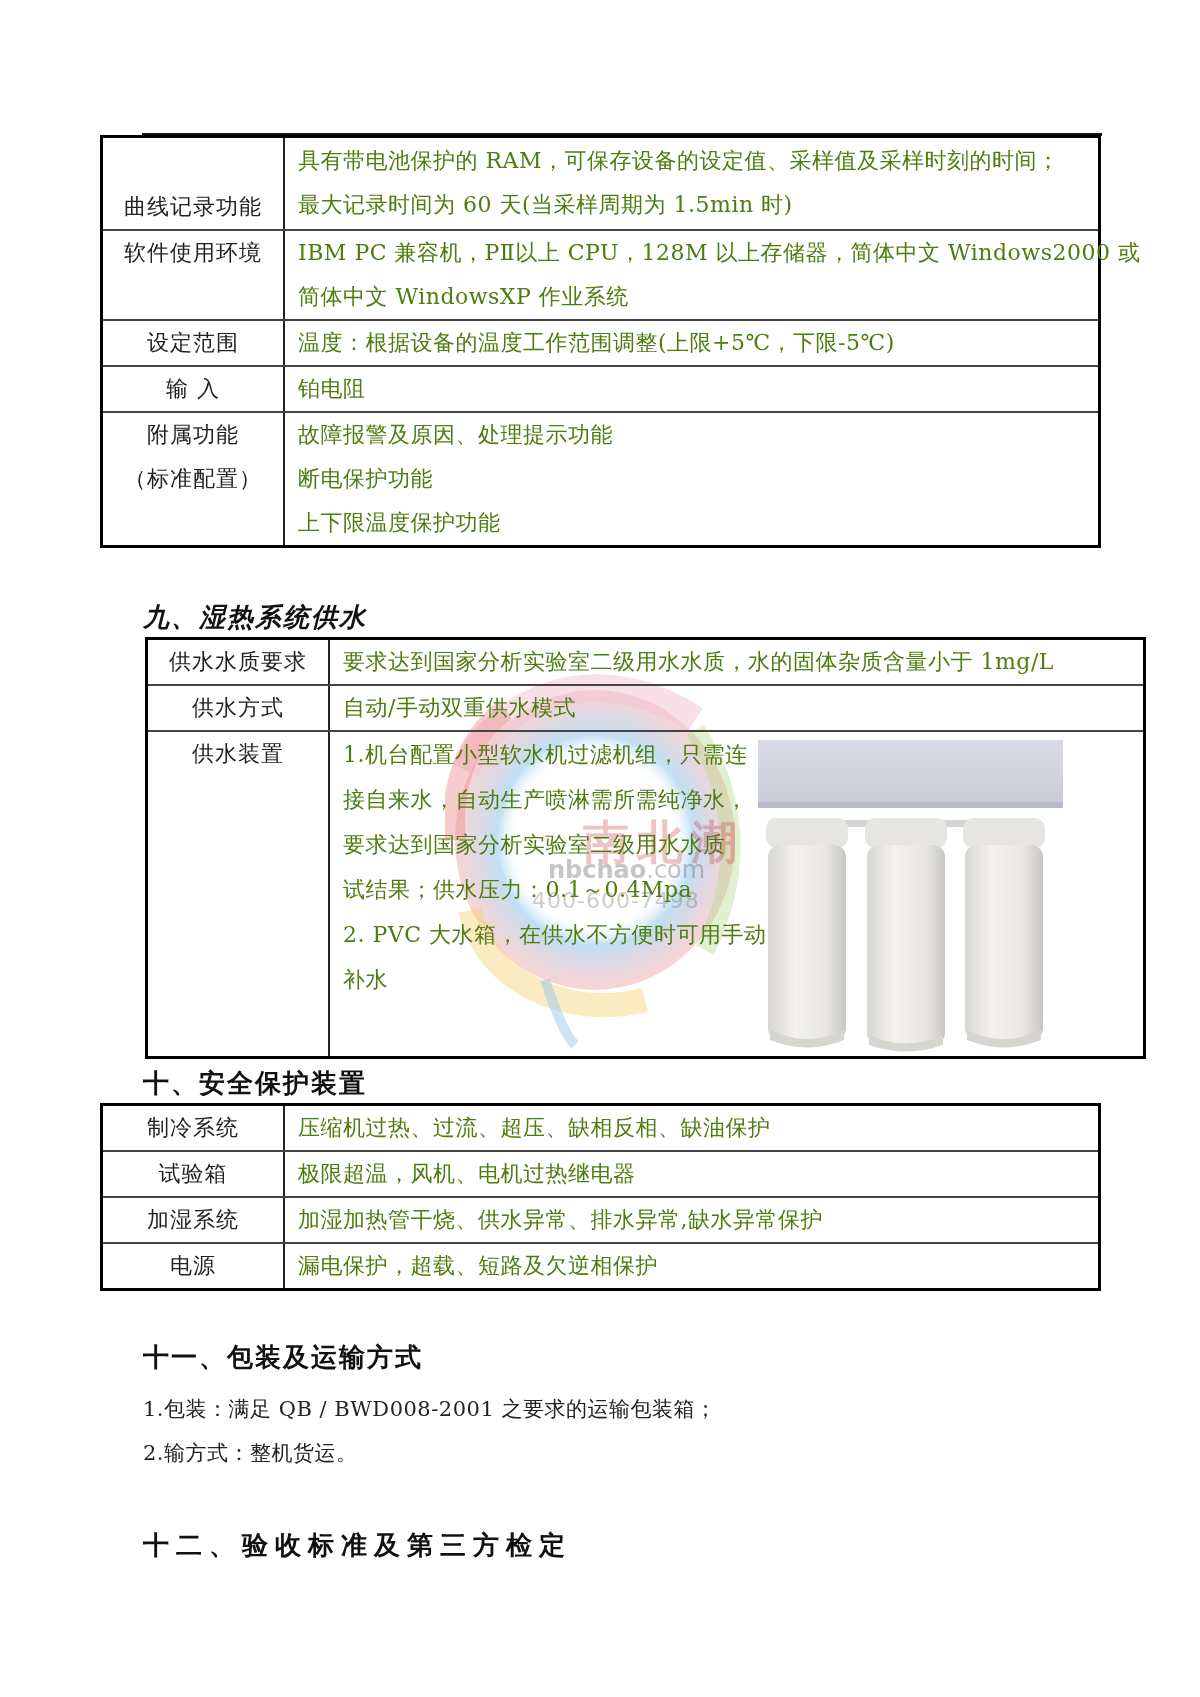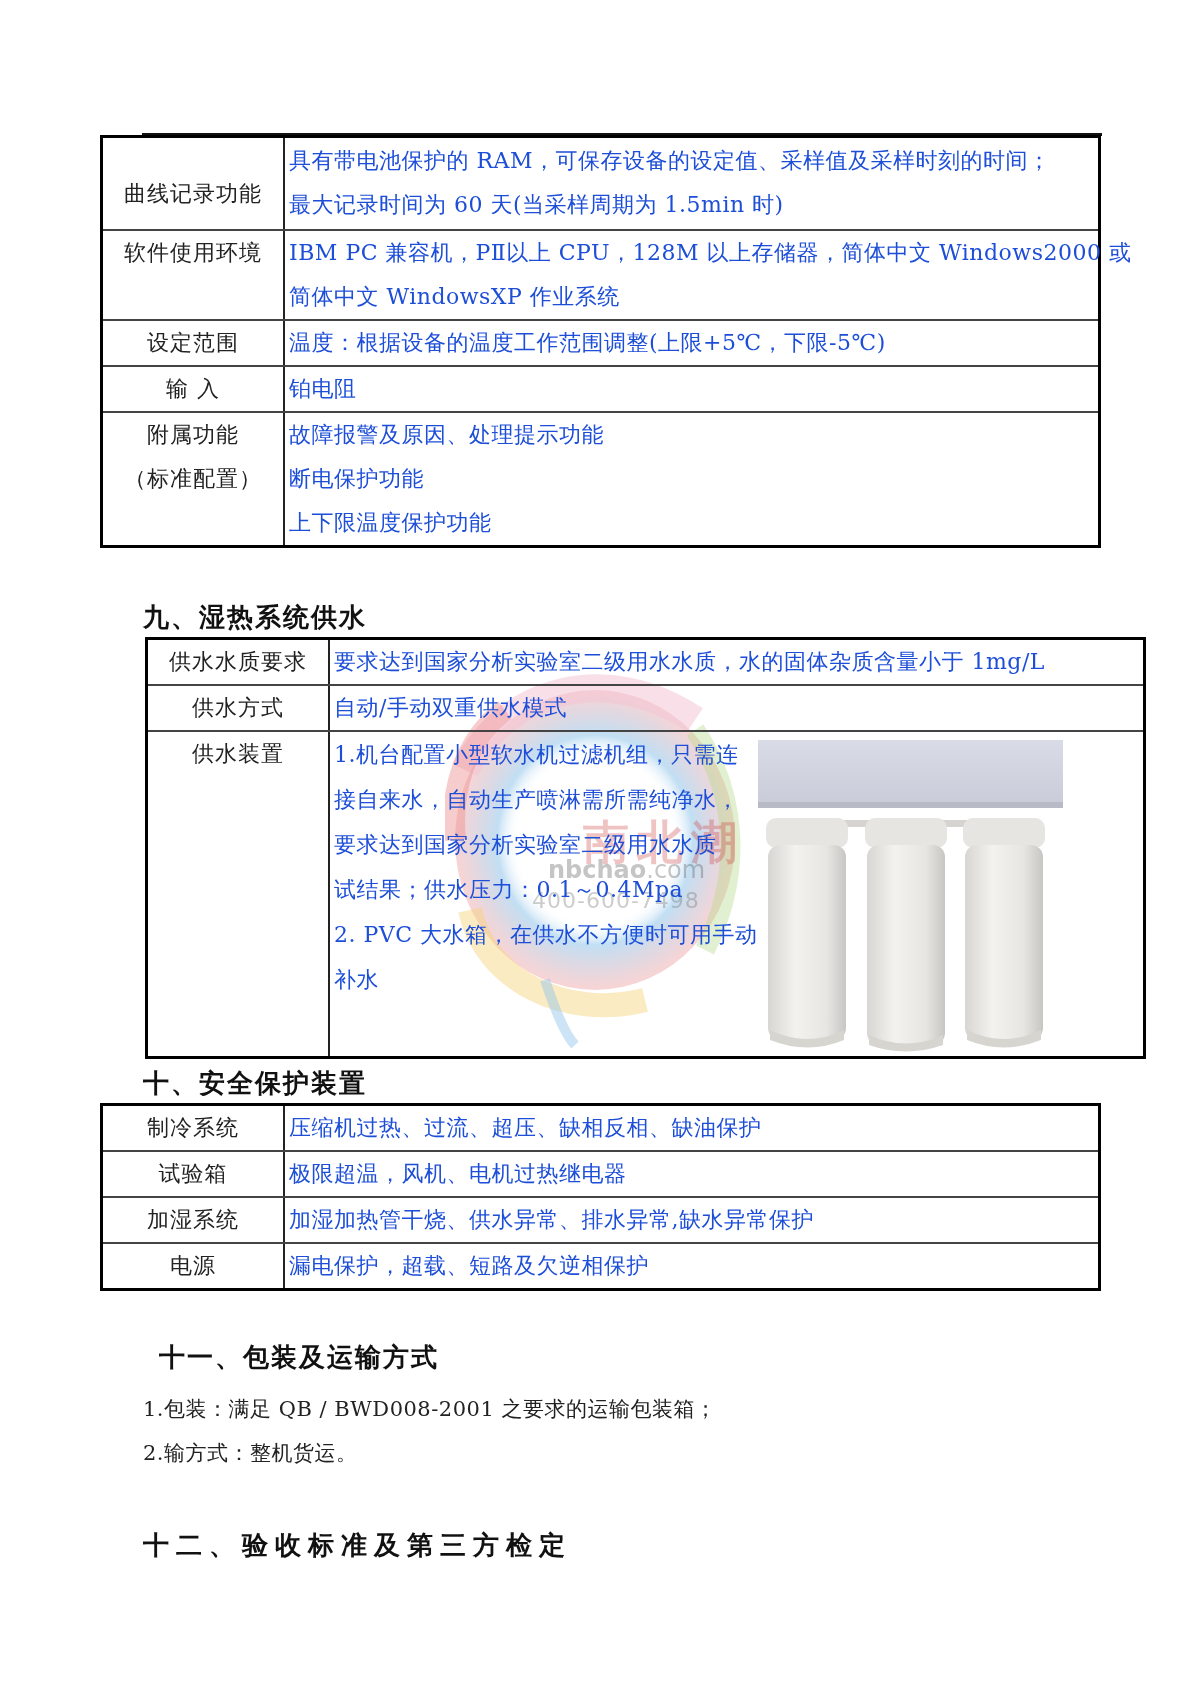--- a/index.html
+++ b/index.html
@@ -21,22 +21,22 @@
       line-height: 44px;
       vertical-align: middle;
     }
     table.spec td.k {
       width: 180px; text-align: center;
       border-right: 2px solid #222;
       color: #222;
       letter-spacing: 1px;
     }
     table.spec td.v {
-      padding-left: 4px;
-      color: #1d4ed8;
+      padding-left: 13px;
+      color: #4d7c0f;
       letter-spacing: 0.5px;
     }
     .line { display: block; white-space: nowrap; }
     .heading {
       position: absolute; left: 143px;
       font-family: "DejaVu Sans", "Liberation Sans", sans-serif;
       font-weight: bold; font-size: 26px; color: #111;
       letter-spacing: 2px;
     }
     .heading.wide { letter-spacing: 7px; }
@@ -72,21 +72,21 @@
     .product-img { position: absolute; left: 758px; top: 740px; width: 340px; height: 315px; }
   </style>
 </head>
 <body>
 
 <div class="topstub"></div>
 
 <table class="spec" style="top:135px;">
   <tbody>
       <tr style="height:93px;">
-    <td class="k" style="vertical-align:bottom; padding-bottom:13px;">
+    <td class="k" style="vertical-align:bottom; padding-bottom:0;">
       <span>曲线记录功能</span>
     </td>
     <td class="v">
       <span class="line">具有带电池保护的 RAM，可保存设备的设定值、采样值及采样时刻的时间；</span>
       <span class="line">最大记录时间为 60 天(当采样周期为 1.5min 时)</span>
     </td>
   </tr>
   <tr style="height:90px;">
     <td class="k" style="vertical-align:top;">
       <span>软件使用环境</span>
@@ -111,21 +111,21 @@
     </td>
     <td class="v">
       <span class="line">故障报警及原因、处理提示功能</span>
       <span class="line">断电保护功能</span>
       <span class="line">上下限温度保护功能</span>
     </td>
   </tr>
 </tbody>
   </table>
 
-<div class="heading" style="top:600px;">九、湿热系统供水</div>
+<div class="heading" style="top:600px;font-style:italic;">九、湿热系统供水</div>
 
 <svg class="wm" viewBox="0 0 300 400">
   <defs>
     <radialGradient id="g1" cx="50%" cy="50%" r="50%">
       <stop offset="55%" stop-color="#ffffff" stop-opacity="0"></stop>
       <stop offset="70%" stop-color="#8fc4ea" stop-opacity="0.55"></stop>
       <stop offset="100%" stop-color="#f0a0a0" stop-opacity="0.45"></stop>
     </radialGradient>
   </defs>
   <ellipse cx="150" cy="190" rx="140" ry="150" fill="url(#g1)"></ellipse>
@@ -215,17 +215,17 @@
     <td class="k">加湿系统</td>
     <td class="v">加湿加热管干烧、供水异常、排水异常,缺水异常保护</td>
   </tr>
   <tr style="height:46px;">
     <td class="k">电源</td>
     <td class="v">漏电保护，超载、短路及欠逆相保护</td>
   </tr>
 </tbody>
   </table>
 
-<div class="heading" style="top:1340px;margin-left:16px;">十一、包装及运输方式</div>
+<div class="heading" style="top:1340px;">十一、包装及运输方式</div>
 <div class="para" style="top:1395px;">1.包装：满足 QB / BWD008-2001 之要求的运输包装箱；</div>
 <div class="para" style="top:1439px;">2.输方式：整机货运。</div>
 
 <div class="heading wide" style="top:1528px;">十二、验收标准及第三方检定</div>
 
 </body></html>

